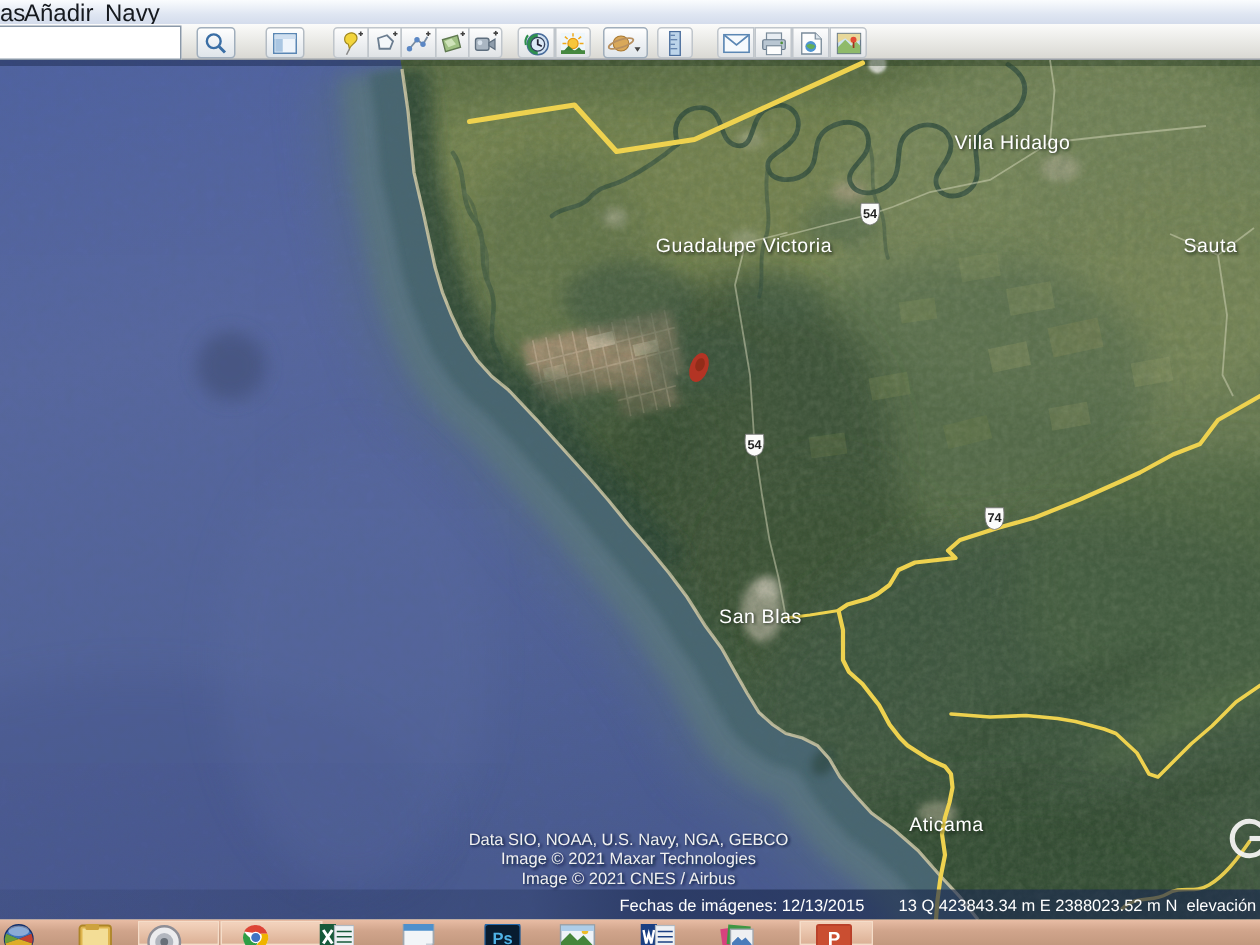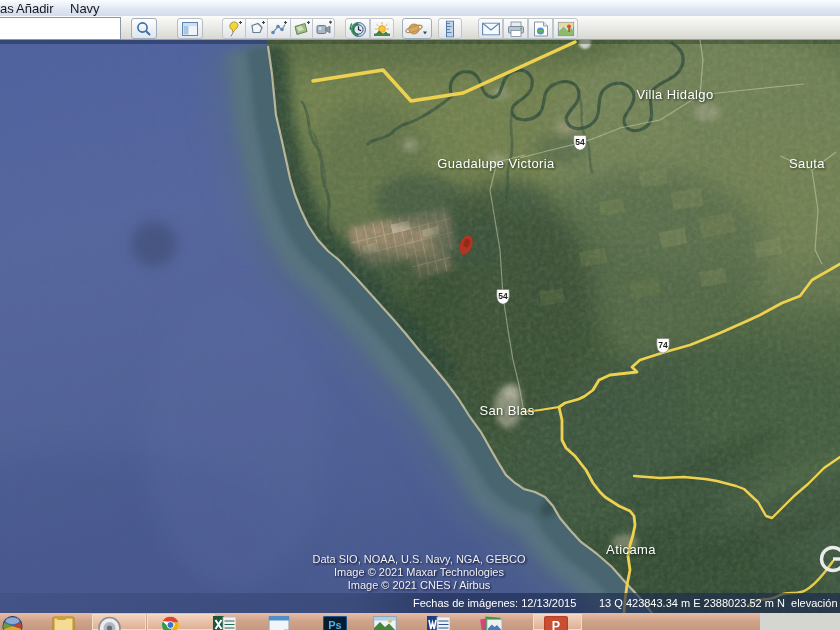--- a/index.html
+++ b/index.html
@@ -1,35 +1,35 @@
 <!DOCTYPE html>
 <html><head>
 <meta charset="utf-8">
 <style>
   html,body{margin:0;padding:0;}
   .stage{position:relative;width:840px;height:630px;overflow:hidden;
     font-family:"Liberation Sans",sans-serif;background:#d6d6d0;}
   .menubar{position:absolute;left:0;top:0;width:840px;height:16px;
     background:linear-gradient(#fafcfe,#dfe6f2 60%,#d4dcec);
-    font-size:13px;color:#15191e;}
+    font-size:16px;color:#15191e;}
   .menubar span{position:absolute;top:1px;}
   .toolbar{position:absolute;left:0;top:16px;width:840px;height:24px;
     background:linear-gradient(#fbfbfa,#e8e8e4 55%,#d9d8d3);
     border-bottom:1px solid #9aa0a8;box-sizing:border-box;}
   .searchbox{position:absolute;left:-4px;top:17px;width:123px;height:21px;
     background:#fff;border:1px solid #8a98a8;}
   .tbtn{position:absolute;top:18px;height:21px;box-sizing:border-box;
     background:linear-gradient(#ffffff,#eef1f4 50%,#dfe5ea);
     border:1px solid #a0aebc;border-radius:3px;}
   .tcell{position:absolute;top:18px;height:21px;box-sizing:border-box;
     background:linear-gradient(#fdfdfd,#eef0f2 50%,#e0e3e6);
     border:1px solid #c0c6cc;}
   .tbtn svg,.tcell svg{position:absolute;left:50%;top:50%;transform:translate(-50%,-50%);}
   .map{position:absolute;left:0;top:40px;width:840px;height:573px;}
-  .taskbar{position:absolute;left:0;top:613px;width:760px;height:17px;
+  .taskbar{position:absolute;left:0;top:613px;width:840px;height:17px;
     background:linear-gradient(#e9bda5,#d0a48b 45%,#c3997f);}
   .taskbar .hl{position:absolute;top:1px;height:16px;
     background:linear-gradient(#f3d3bd,#dcb196);border:1px solid #f5ddc9;
     box-sizing:border-box;}
   .tico{position:absolute;top:3px;}
 </style>
 </head>
 <body>
 <div class="stage">
 

